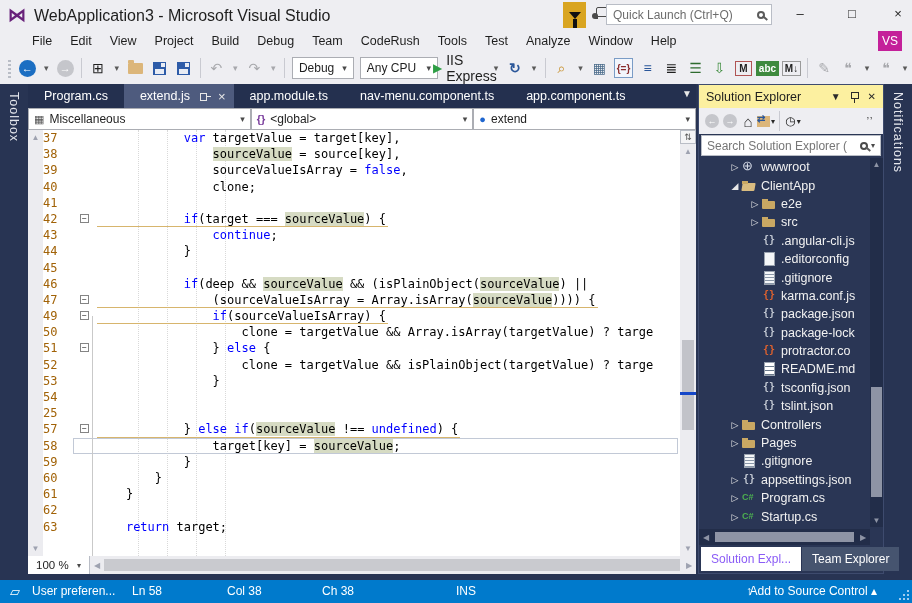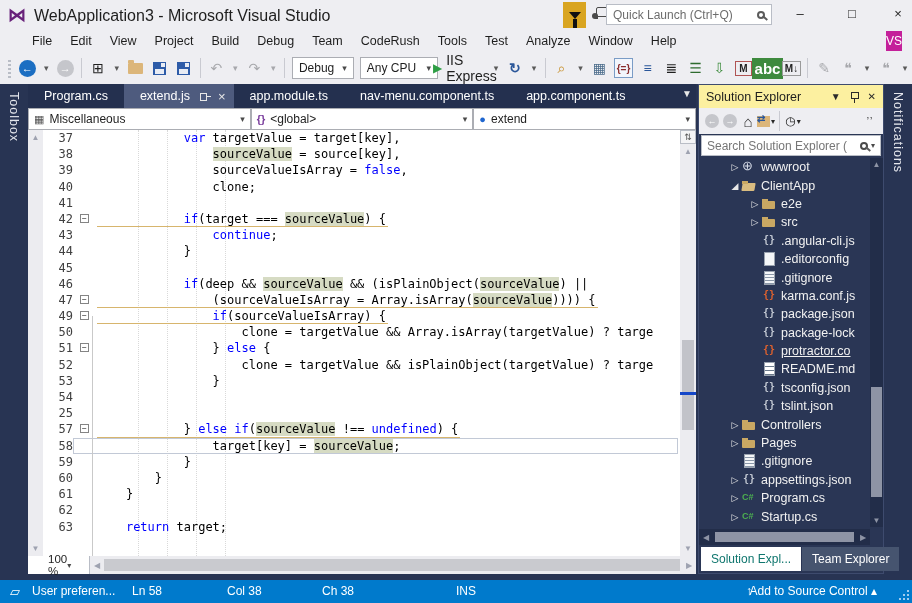--- a/index.html
+++ b/index.html
@@ -17,37 +17,37 @@
   #feedback-btn::before { content:""; position:absolute; left:4px; top:0; width:11px; height:8px; border:1.5px solid #4a4a4a; border-radius:2px; }
   #feedback-btn::after { content:""; position:absolute; left:0px; top:6px; width:6px; height:6px; background:#4a4a4a; border-radius:50% 50% 0 50%; }
   #quick-launch { position:absolute; left:606px; top:4px; width:166px; height:21px; background:#fff; border:1px solid #B9BDC6; display:flex; align-items:center; padding:0 6px; }
   #quick-launch .ql-text { color:#6d6d6d; font-size:12px; flex:1; }
   .mag { width:8px; height:8px; border:2px solid #5b5b5b; border-radius:50%; position:relative; display:inline-block; }
   .mag::after { content:""; position:absolute; width:6px; height:2px; background:#5b5b5b; right:-5px; bottom:-2px; transform:rotate(40deg); }
   .winbtn { position:absolute; top:0; width:40px; height:28px; text-align:center; line-height:28px; font-size:13px; color:#1e1e1e; }
   
   #menubar { position:absolute; left:0; top:30px; width:912px; height:22px; background:#EEEEF2; display:flex; align-items:center; padding-left:23px; }
   .menu-item { padding:3px 9px; font-size:12.5px; color:#1e1e1e; }
-  #vs-badge { position:absolute; right:10px; top:0px; width:16px; height:20px; background:#C4209A; color:#fff; text-align:center; line-height:20px; font-size:12px; }
+  #vs-badge { position:absolute; right:10px; top:0px; width:24px; height:20px; background:#C4209A; color:#fff; text-align:center; line-height:20px; font-size:12px; }
   
   #toolbar { position:absolute; left:0; top:52px; width:912px; height:32px; background:#EEEEF2; display:flex; align-items:center; padding-left:4px; }
   .tb-grip { width:6px; height:20px; margin:0 4px; background:repeating-linear-gradient(#EEEEF2 0 2px,#B9BDC6 2px 4px); }
   .tbi { height:22px; min-width:22px; display:inline-flex; align-items:center; justify-content:center; margin:0 1px; font-size:14px; color:#1e1e1e; }
   .tbi.small { min-width:12px; font-size:9px; color:#5a5a5a; }
   .tbi.disabled { color:#A7A8AC; }
   .tb-sep { width:1px; height:20px; background:#C9CAD1; margin:0 4px; }
   .circ { width:17px; height:17px; border-radius:50%; color:#fff; font-size:11px; line-height:17px; text-align:center; display:inline-block; }
   .circ.blue { background:#1B6EC2; }
   .circ.gray { background:#C5C6CB; color:#fff; }
   .tb-select { height:22px; background:#fff; border:1px solid #ABADB3; display:inline-flex; align-items:center; padding:0 6px; margin:0 3px; font-size:12px; }
   .tb-select .dd { margin-left:auto; padding-left:8px; font-size:9px; color:#4a4a4a; }
   .play { color:#2E9E44; font-size:12px; }
   .refresh { color:#2B579A; font-weight:bold; font-size:14px; }
   .boxed { border:1px solid #7A9CC6; background:#F2F6FC; padding:0 2px; height:20px; line-height:20px; font-size:10px; font-weight:bold; }
-  .greenbox { background:#3E8A3E; color:#fff; font-size:15px; font-weight:bold; padding:2px 3px; }
+  .greenbox { background:#3E8A3E; color:#fff; font-size:10px; font-weight:bold; padding:2px 3px; }
   .redbox { border:1px solid #B05454; color:#222; font-size:10px; font-weight:bold; padding:1px 3px; }
   .graybox { border:1px solid #9a9a9a; color:#222; font-size:10px; font-weight:bold; padding:1px 2px; }
   .floppy { width:13px; height:13px; background:#2D5BA8; position:relative; display:inline-block; }
   .floppy::after { content:""; position:absolute; left:2px; bottom:1px; width:9px; height:5px; background:#E8ECF4; }
   .floppy::before { content:""; position:absolute; right:1px; top:1px; width:4px; height:4px; background:#E8ECF4; }
   .folder-ic { width:15px; height:11px; background:#DCB67A; position:relative; display:inline-block; border-radius:1px; }
   .folder-ic::before { content:""; position:absolute; left:0; top:-3px; width:6px; height:3px; background:#DCB67A; border-radius:1px 1px 0 0; }
   
   .vstrip { position:absolute; top:84px; bottom:29px; width:28px; background:#283453; color:#E4E6EC; }
   #strip-left { left:0; }
@@ -73,32 +73,32 @@
   #editor { position:absolute; left:0; top:46px; right:0; bottom:18px; background:#fff; overflow:hidden; }
   #edit-lscroll { position:absolute; left:0; top:0; bottom:0; width:15px; background:#ECECF0; z-index:5; }
   #edit-rscroll { position:absolute; right:0; top:0; bottom:0; width:16px; background:#ECECF0; z-index:5; }
   .sb-arrow { position:absolute; left:0; width:100%; text-align:center; font-size:8px; color:#9EA2B0; }
   .splitbox { position:absolute; left:0; top:0; width:100%; height:14px; background:#F4F4F6; border:1px solid #B9BDC6; text-align:center; font-size:9px; line-height:13px; color:#555; }
   #rs-thumb { position:absolute; left:2px; width:12px; top:210px; height:90px; background:#C2C3C9; }
   #rs-mark { position:absolute; left:0; width:100%; top:262px; height:3px; background:#1447C9; }
   #code { position:absolute; left:15px; top:0; right:16px; bottom:0; font-family:"DejaVu Sans Mono", monospace; font-size:12px; }
   .guide { position:absolute; top:0; bottom:0; width:0; border-left:1px dotted #D9D9D9; z-index:0; }
   .code-row { position:relative; height:16.2px; line-height:16.2px; white-space:pre; display:flex; z-index:1; }
-  .ln { width:30px; text-align:right; color:#404040; flex:none; }
+  .ln { width:30px; text-align:left; color:#a16207; flex:none; }
   .fold { width:24px; flex:none; position:relative; }
   .foldbox { position:absolute; left:7px; top:3px; width:9px; height:9px; border:1px solid #848484; background:#fff; font-size:8px; line-height:7px; text-align:center; color:#3a3a3a; }
   .ctext { flex:1; color:#000; }
   .sg-k { color:#0000FF; }
   .sg-h { background:#D6DBC3; }
   .cr-u { box-shadow:inset 0 -1px 0 #D7B56D; align-self:flex-start; flex:none; padding-right:2px; }
   .code-row.current::before { content:""; position:absolute; left:30px; right:2px; top:0; bottom:0; border:1px solid #C2C9D6; }
   #fold-line { position:absolute; left:64px; top:186px; width:1px; height:243px; background:#C9C9C9; z-index:2; }
   
   #edit-hscroll { position:absolute; left:0; right:0; bottom:0; height:18px; background:#ECECF0; display:flex; align-items:center; }
-  #zoom-select { width:62px; height:18px; background:#fff; border-right:1px solid #B9BDC6; display:flex; align-items:center; padding:0 20px; font-size:11.5px; }
+  #zoom-select { width:62px; height:18px; background:#fff; border-right:1px solid #B9BDC6; display:flex; align-items:center; padding:0 8px; font-size:11.5px; }
   #zoom-select .dd { margin-left:auto; font-size:8px; color:#4a4a4a; }
   .hs-arrow { width:14px; text-align:center; font-size:8px; color:#9EA2B0; }
   #hs-thumb { height:12px; background:#C9CACF; flex:1; margin-right:2px; }
   
   #sol-explorer { position:absolute; left:698px; top:84px; width:186px; bottom:29px; background:#2A3655; border:1px solid #3E4B6E; }
   #se-title { position:absolute; left:0; top:0; right:0; height:23px; background:#FCF0A0; display:flex; align-items:center; padding:0 7px; color:#1e1e1e; }
   #se-title .t { font-size:12.5px; flex:1; }
   #se-title .ic { margin-left:8px; font-size:10px; color:#2a2a2a; }
   .pin-d { display:inline-block; width:11px; height:12px; position:relative; margin-left:8px; }
   .pin-d::before { content:""; position:absolute; left:2px; top:1px; width:6px; height:5px; border:1px solid #2a2a2a; }
@@ -124,21 +124,21 @@
   .ti-doc::before { content:""; position:absolute; left:3px; top:0px; width:9px; height:12px; background:#F4F6F8; border:1px solid #9AA3B0; }
   .ti-text::before { content:""; position:absolute; left:3px; top:0px; width:9px; height:12px; border:1px solid #9AA3B0; background:repeating-linear-gradient(#F4F6F8 0 2px,#8A97A8 2px 3px); }
   .ti-md::before { content:""; position:absolute; left:3px; top:0px; width:9px; height:12px; border:1px solid #9AA3B0; background:repeating-linear-gradient(#FFF 0 3px,#6B7A8C 3px 4px); }
   .ti-csharp::before { content:"C#"; position:absolute; left:1px; top:1px; font:bold 9px "Liberation Sans",sans-serif; color:#4CAF50; }
   #se-vscroll { position:absolute; right:0; top:73px; bottom:46px; width:13px; background:#222D49; }
   #se-vthumb { position:absolute; left:1px; width:11px; top:62%; height:30%; background:#8E94A5; }
   #se-hscroll { position:absolute; left:0; bottom:28px; right:13px; height:16px; background:#222D49; display:flex; align-items:center; }
   #se-hthumb { height:10px; background:#8E94A5; flex:1; margin:0 2px; }
   #se-tabs { position:absolute; left:2px; bottom:2px; right:0; height:24px; display:flex; }
   .se-tab { padding:0 10px; line-height:24px; font-size:12px; color:#fff; background:#46546F; margin-right:1px; white-space:nowrap; }
-  .se-tab.active { background:#FFFFFF; color:#0f766e; }
+  .se-tab.active { background:#FFFFFF; color:#8b5cf6; }
   
   #statusbar { position:absolute; left:0; bottom:0; width:912px; height:23px; background:#007ACC; color:#fff; font-size:12px; }
   #statusbar .f { position:absolute; top:4px; }
   #sb-grip { position:absolute; right:2px; bottom:2px; width:12px; height:12px;
     background:radial-gradient(circle at 2px 10px, #9FCBEF 1px, transparent 1.5px),
                radial-gradient(circle at 6px 6px, #9FCBEF 1px, transparent 1.5px),
                radial-gradient(circle at 10px 2px, #9FCBEF 1px, transparent 1.5px),
                radial-gradient(circle at 6px 10px, #9FCBEF 1px, transparent 1.5px),
                radial-gradient(circle at 10px 6px, #9FCBEF 1px, transparent 1.5px),
                radial-gradient(circle at 10px 10px, #9FCBEF 1px, transparent 1.5px); }
@@ -424,21 +424,21 @@
       <div class="trow" style="padding-left: 50px;">
         <span class="tw"></span>
         <span class="ti ti-json"></span>
         <span class="tlabel">package.json</span>
       </div>
       <div class="trow" style="padding-left: 50px;">
         <span class="tw"></span>
         <span class="ti ti-json"></span>
         <span class="tlabel">package-lock</span>
       </div>
-      <div class="trow" style="padding-left: 50px; text-decoration: underline;">
+      <div class="trow" style="padding-left: 50px;">
         <span class="tw"></span>
         <span class="ti ti-js"></span>
         <span class="tlabel">protractor.co</span>
       </div>
       <div class="trow" style="padding-left: 50px;">
         <span class="tw"></span>
         <span class="ti ti-md"></span>
         <span class="tlabel">README.md</span>
       </div>
       <div class="trow" style="padding-left: 50px;">

